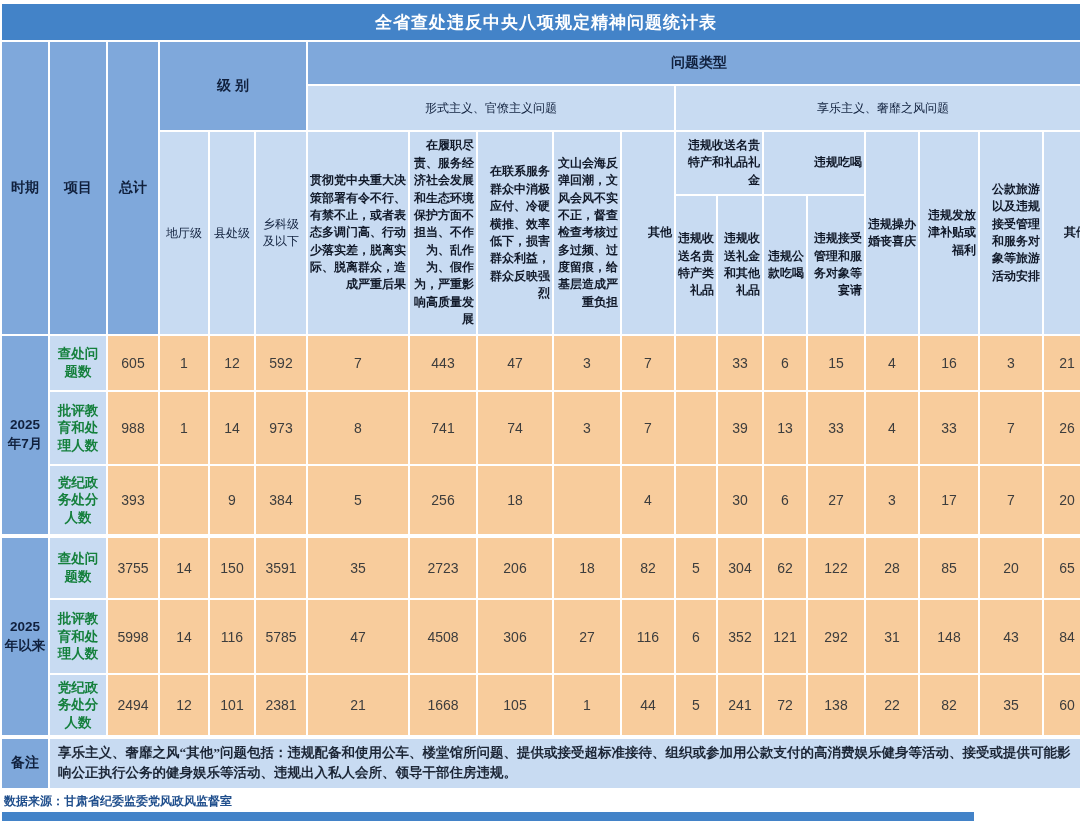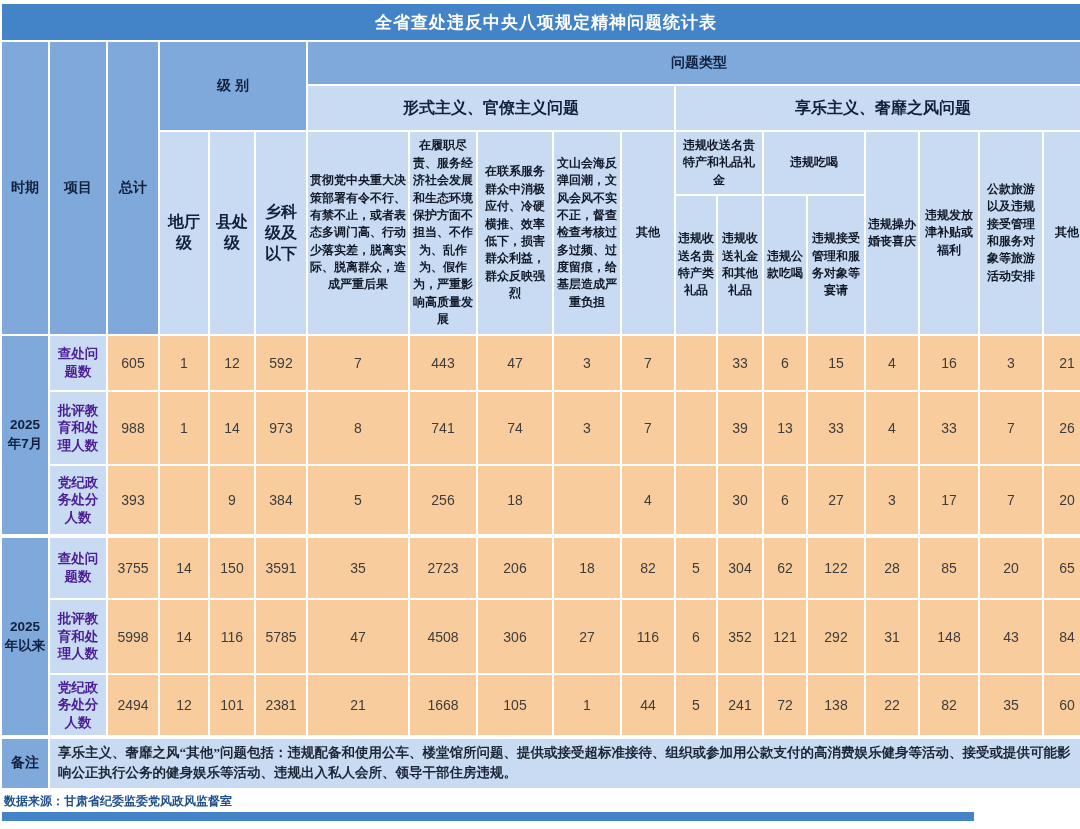--- a/index.html
+++ b/index.html
@@ -2,24 +2,24 @@
 <html><head>
 <meta charset="utf-8">
 <style>
   html,body{margin:0;padding:0;background:#fff;}
   body{width:1080px;font-family:"Liberation Sans",sans-serif;}
   .page{width:976px;}
   table{table-layout:fixed;width:1076px;margin:2px auto 0 auto;border-collapse:separate;border-spacing:2px;background:#fff;}
   th,td{padding:1px 2px;vertical-align:middle;text-align:center;overflow:hidden;word-break:break-all;}
   .title-cell{background:#4383C8;color:#ffffff;font-size:17px;font-weight:bold;height:34px;letter-spacing:1px;}
   .mb{background:#7FA8DB;color:#10203d;font-weight:bold;font-size:14px;}
-  .lb{background:#C8DBF2;color:#10203d;font-weight:bold;font-size:16px;}
-  .desc{background:#C8DBF2;color:#101828;font-weight:bold;font-size:12px;line-height:1.45;font-family:"Liberation Serif",serif;}
+  .lb{background:#C8DBF2;color:#10203d;font-weight:normal;font-size:12px;}
+  .desc{background:#C8DBF2;color:#101828;font-weight:bold;font-size:12px;line-height:1.45;font-family:"Liberation Serif",serif;text-align:right;}
   .num{background:#F8CC9C;color:#3d3d3d;font-size:14px;}
-  .proj{background:#C8DBF2;color:#4c1d95;font-weight:bold;font-size:13.5px;line-height:1.3;}
+  .proj{background:#C8DBF2;color:#15803d;font-weight:bold;font-size:13.5px;line-height:1.3;}
   .period{background:#7FA8DB;color:#10203d;font-weight:bold;font-size:13.5px;line-height:1.4;margin-left:43px;}
   .sep>td,.sep>th{border-top:2px solid #ffffff;}
   .note-label{background:#7FA8DB;color:#10203d;font-weight:bold;font-size:14px;}
   .note-text{background:#C8DBF2;color:#1c2636;font-size:13.5px;text-align:left;padding:4px 8px;line-height:1.5;font-family:"Liberation Serif",serif;font-weight:bold;}
   .source-line{color:#1F4E8C;font-weight:bold;font-size:12px;padding:3px 20px 2px 4px;}
   .bottom-bar{height:9px;background:#4383C8;margin:0 2px 2px 2px;}
 </style>
 </head>
 <body>
 

